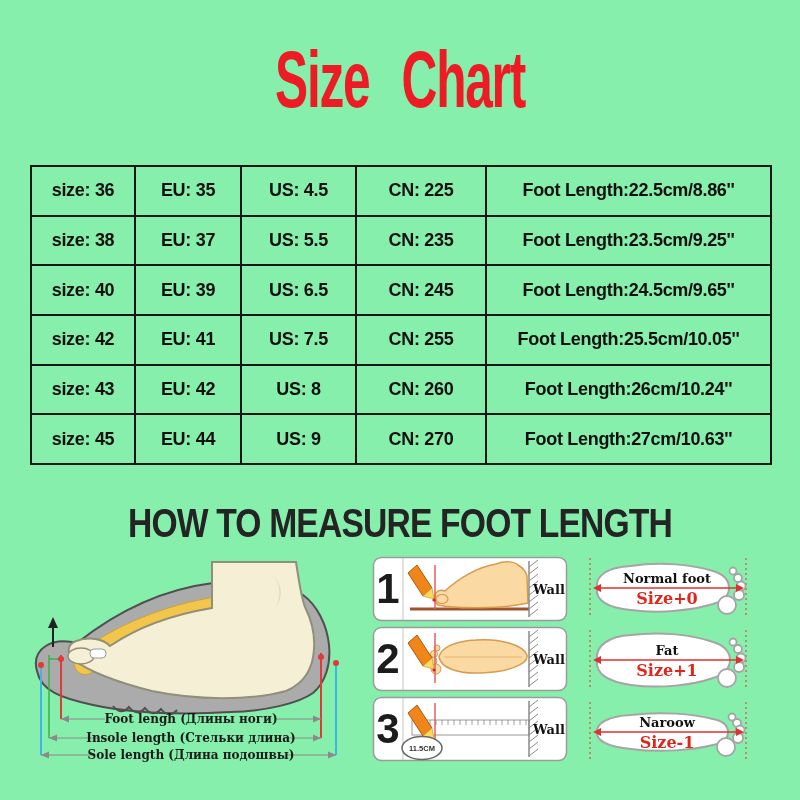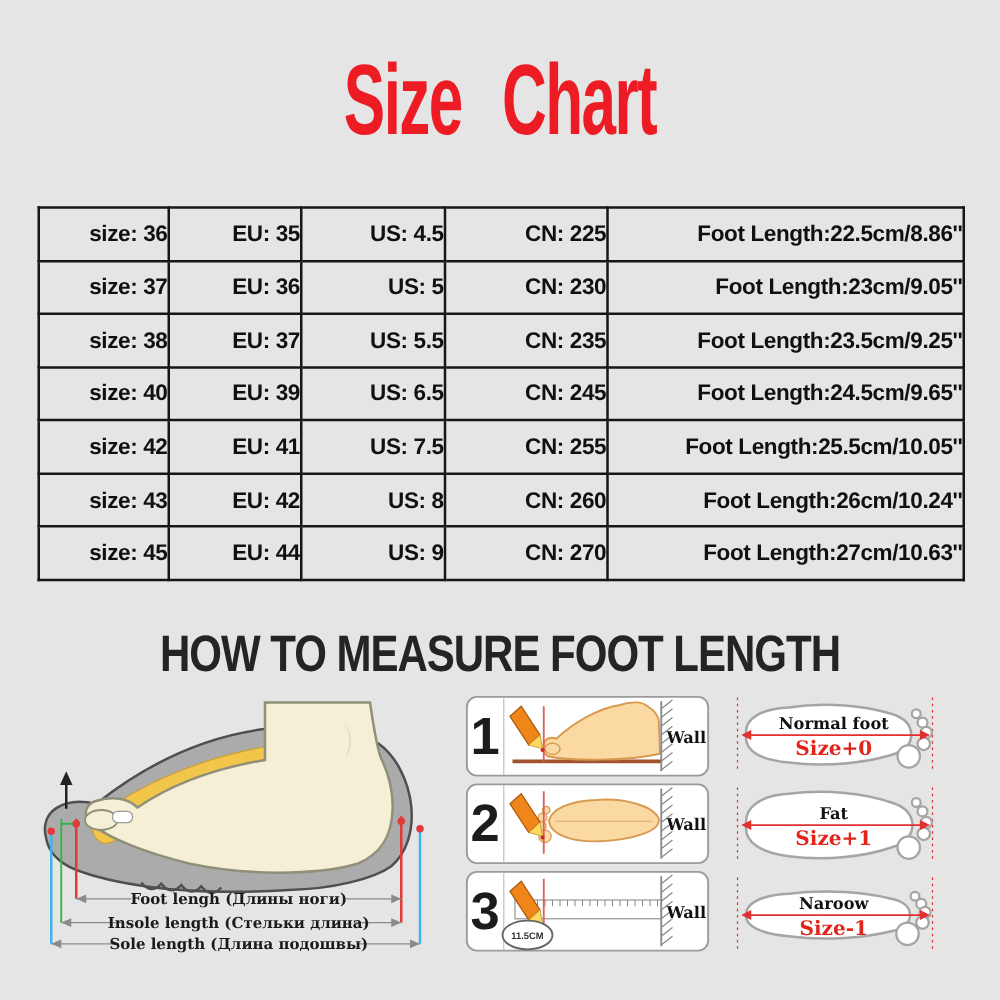--- a/index.html
+++ b/index.html
@@ -1,28 +1,28 @@
 <!DOCTYPE html>
 <html style="--title-red: #ed1c24; --heading-dark: #242424; --table-border: #161616; --table-text: #101010; --size-adjust-red: #e0251b; --measure-red: #e23a3a; --measure-green: #35b44a; --measure-blue: #3fb4e8; --pencil-orange: #f08519; --skin-tan: #fbd9a2; --foot-cream: #f5efd5; --insole-yellow: #f2c54b; --sole-gray: #ababab; --ground-brown: #a0522d;"><head>
 <meta charset="utf-8">
 <style>
   html,body{margin:0;padding:0;background:#fff;}
-  .canvas{position:relative;width:800px;height:800px;background:#e5e5e5;overflow:hidden;
+  .canvas{position:relative;width:800px;height:800px;background:#86efac;overflow:hidden;
           font-family:"Liberation Sans",sans-serif;}
   .abs{position:absolute;}
 
   
   .title{position:absolute;top:40px;left:0;width:800px;display:flex;justify-content:center;
          gap:52px;font-size:80px;font-weight:bold;line-height:1;letter-spacing:-2px;
          color:var(--title-red,#ed1c24);transform:scaleX(0.62);transform-origin:center;}
 
   
   .size-table{position:absolute;left:30px;top:165px;width:740px;height:300px;
               border-collapse:collapse;table-layout:fixed;}
-  .size-table td{border:2px solid var(--table-border,#161616);text-align:right;vertical-align:middle;
+  .size-table td{border:2px solid var(--table-border,#161616);text-align:center;vertical-align:middle;
                  font-weight:bold;font-size:18px;letter-spacing:-0.3px;padding:0;
                  color:var(--table-text,#101010);}
 
   
   .measure-heading{position:absolute;top:503px;left:0;width:800px;margin:0;text-align:center;
                    font-size:41px;font-weight:bold;line-height:1;letter-spacing:-1px;
                    color:var(--heading-dark,#242424);transform:scaleX(0.82);transform-origin:center;}
 
   
   .dim-label{font:bold 12px "DejaVu Serif",serif;fill:#1a1a1a;}
@@ -50,27 +50,20 @@
         <col style="width:130px">
         <col style="width:285px">
       </colgroup>
     <tbody>
       <tr>
         <td>size: 36</td>
         <td>EU: 35</td>
         <td>US: 4.5</td>
         <td>CN: 225</td>
         <td>Foot Length:22.5cm/8.86''</td>
-      </tr>
-      <tr>
-        <td>size: 37</td>
-        <td>EU: 36</td>
-        <td>US: 5</td>
-        <td>CN: 230</td>
-        <td>Foot Length:23cm/9.05''</td>
       </tr>
       <tr>
         <td>size: 38</td>
         <td>EU: 37</td>
         <td>US: 5.5</td>
         <td>CN: 235</td>
         <td>Foot Length:23.5cm/9.25''</td>
       </tr>
       <tr>
         <td>size: 40</td>

